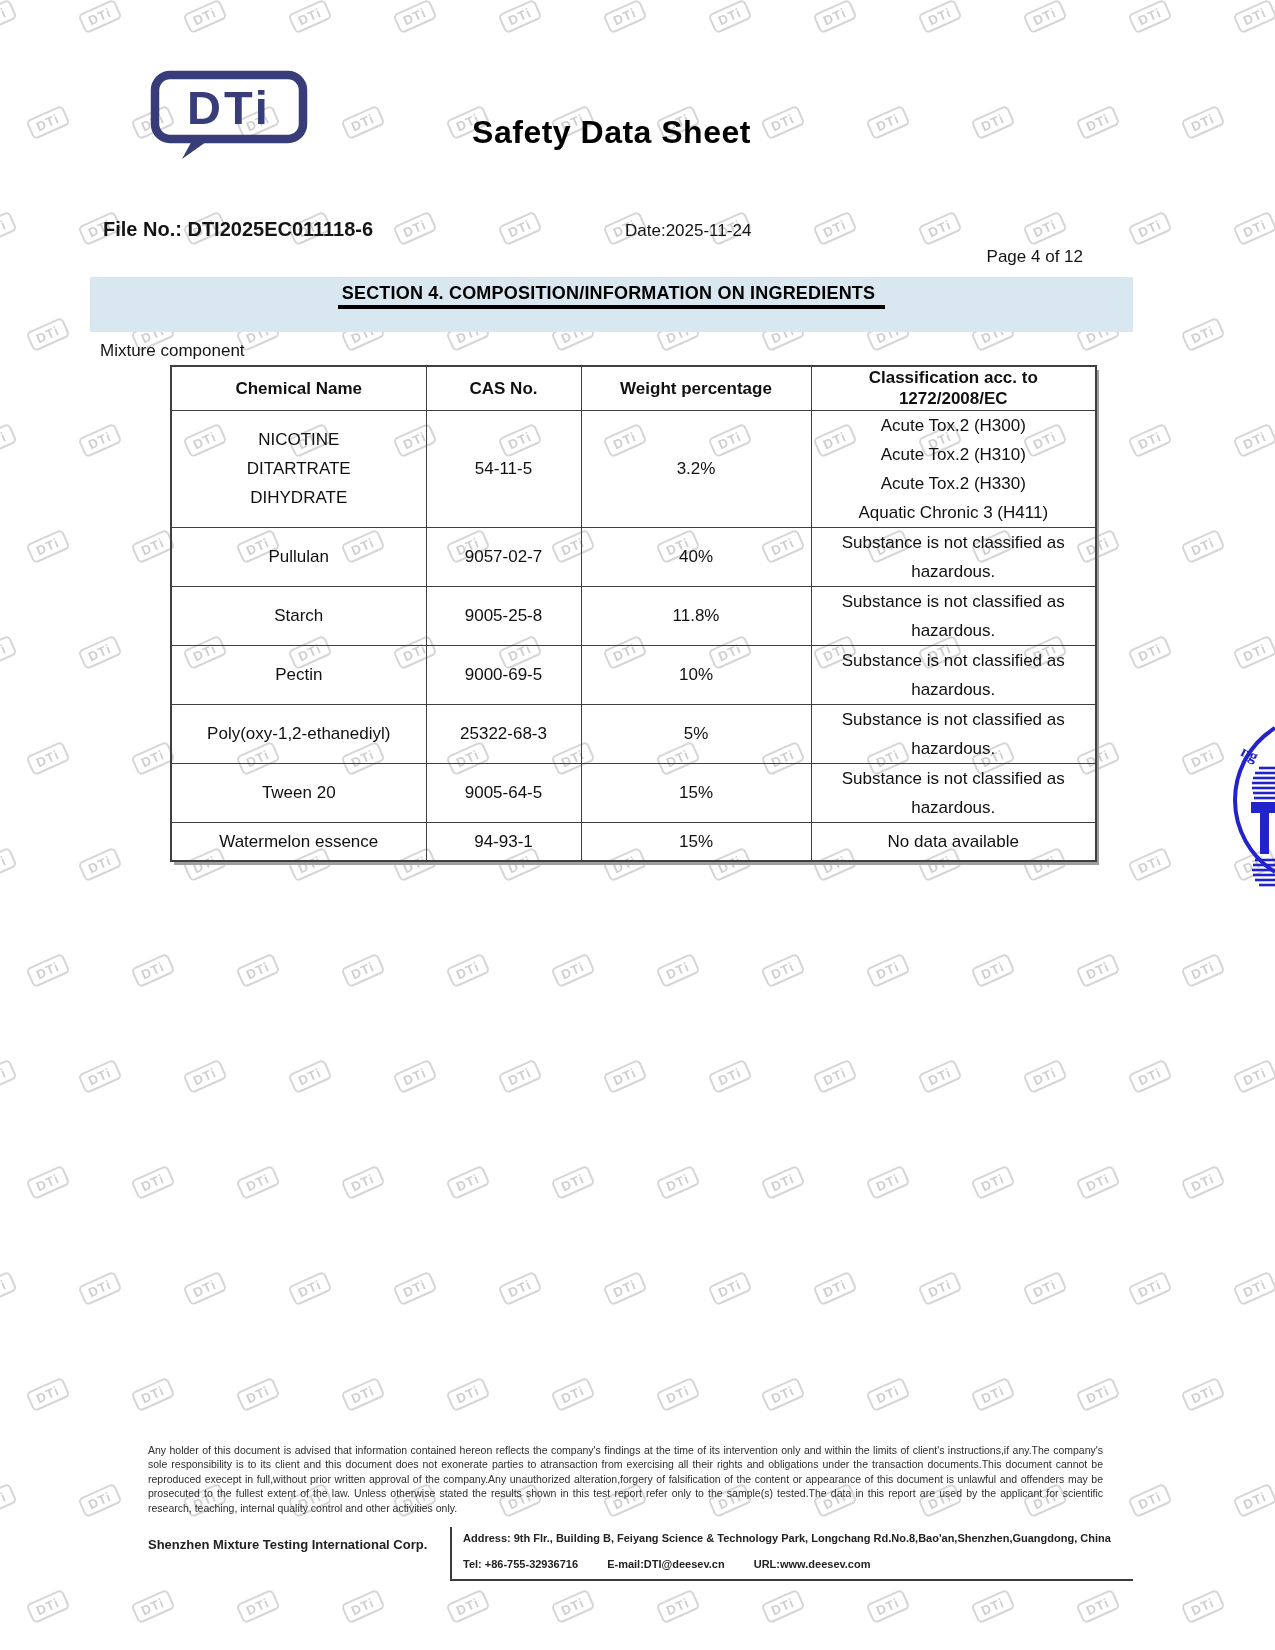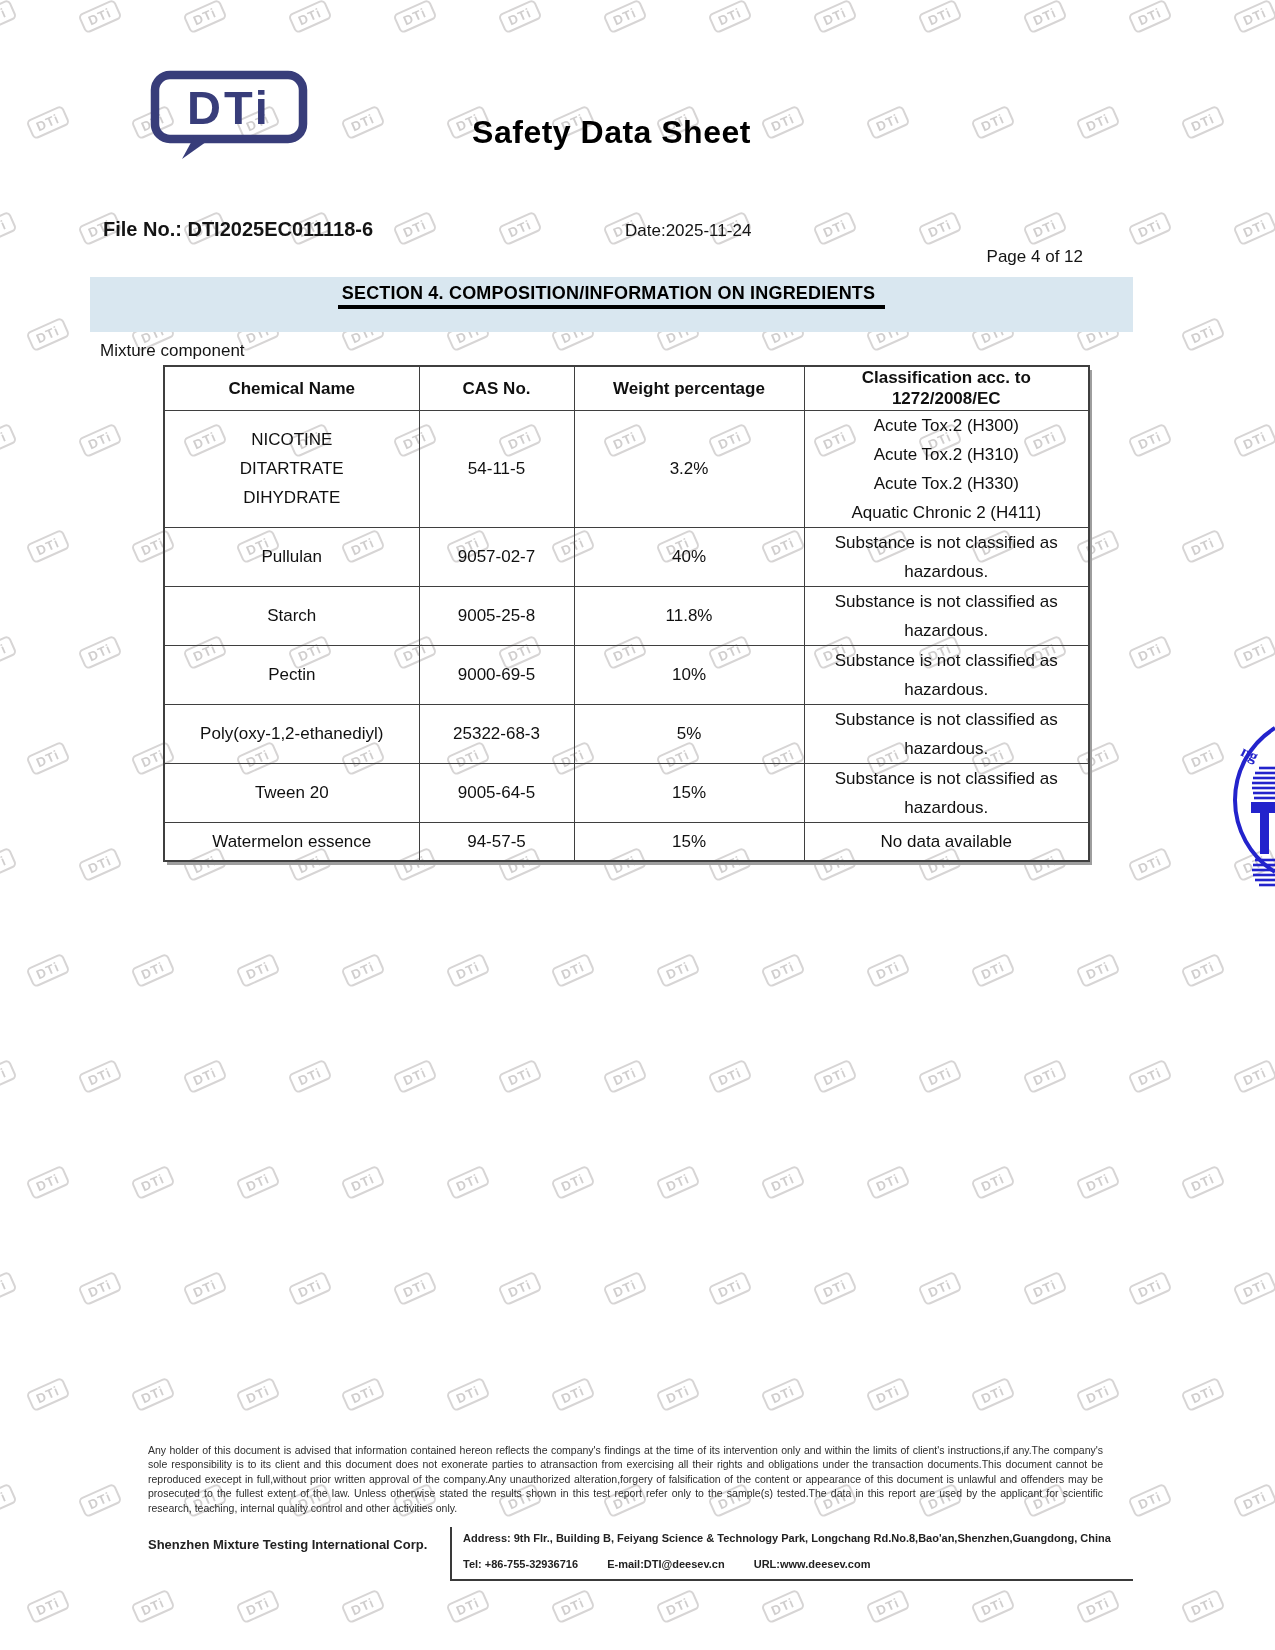--- a/index.html
+++ b/index.html
@@ -44,21 +44,21 @@
     background:var(--band-blue);text-align:center;
   }
   .section-title{
     display:inline-block;margin-top:6px;padding:0 10px 1px 4px;
     font-size:18px;font-weight:bold;color:#000;
     border-bottom:4px solid #000;letter-spacing:0.2px;
   }
   .mixture{position:absolute;left:100px;top:341px;font-size:17px;}
   
   table.sds{
-    position:absolute;left:163px;top:365px;width:925px;
+    position:absolute;left:170px;top:365px;width:925px;
     border-collapse:collapse;table-layout:fixed;
     border:2px solid #3f3f3f;
     box-shadow:3px 4px 0 -1px #9e9e9e;
     padding-left:36px;
   }
   table.sds th,table.sds td{
     border:1.6px solid #3f3f3f;text-align:center;vertical-align:middle;
     font-size:17px;color:#101010;padding:0 2px;background:transparent;
   }
   table.sds th{font-weight:bold;height:44px;}
@@ -349,21 +349,21 @@
           <td>
               <div class="cl">54-11-5</div>
             </td>
           <td>
               <div class="cl">3.2%</div>
             </td>
           <td>
             <div class="cl">Acute Tox.2 (H300)</div>
             <div class="cl">Acute Tox.2 (H310)</div>
             <div class="cl">Acute Tox.2 (H330)</div>
-            <div class="cl">Aquatic Chronic 2 (H411)</div>
+            <div class="cl">Aquatic Chronic 3 (H411)</div>
           </td>
         </tr>
         <tr class="h-mid">
           <td>
               <div class="cl">Pullulan</div>
             </td>
           <td>
               <div class="cl">9057-02-7</div>
             </td>
           <td>
@@ -432,21 +432,21 @@
           <td>
             <div class="cl">Substance is not classified as</div>
             <div class="cl">hazardous.</div>
           </td>
         </tr>
         <tr class="h-short">
           <td>
               <div class="cl">Watermelon essence</div>
             </td>
           <td>
-              <div class="cl">94-57-5</div>
+              <div class="cl">94-93-1</div>
             </td>
           <td>
               <div class="cl">15%</div>
             </td>
           <td>
               <div class="cl">No data available</div>
             </td>
         </tr>
       </tbody>
     </table>

